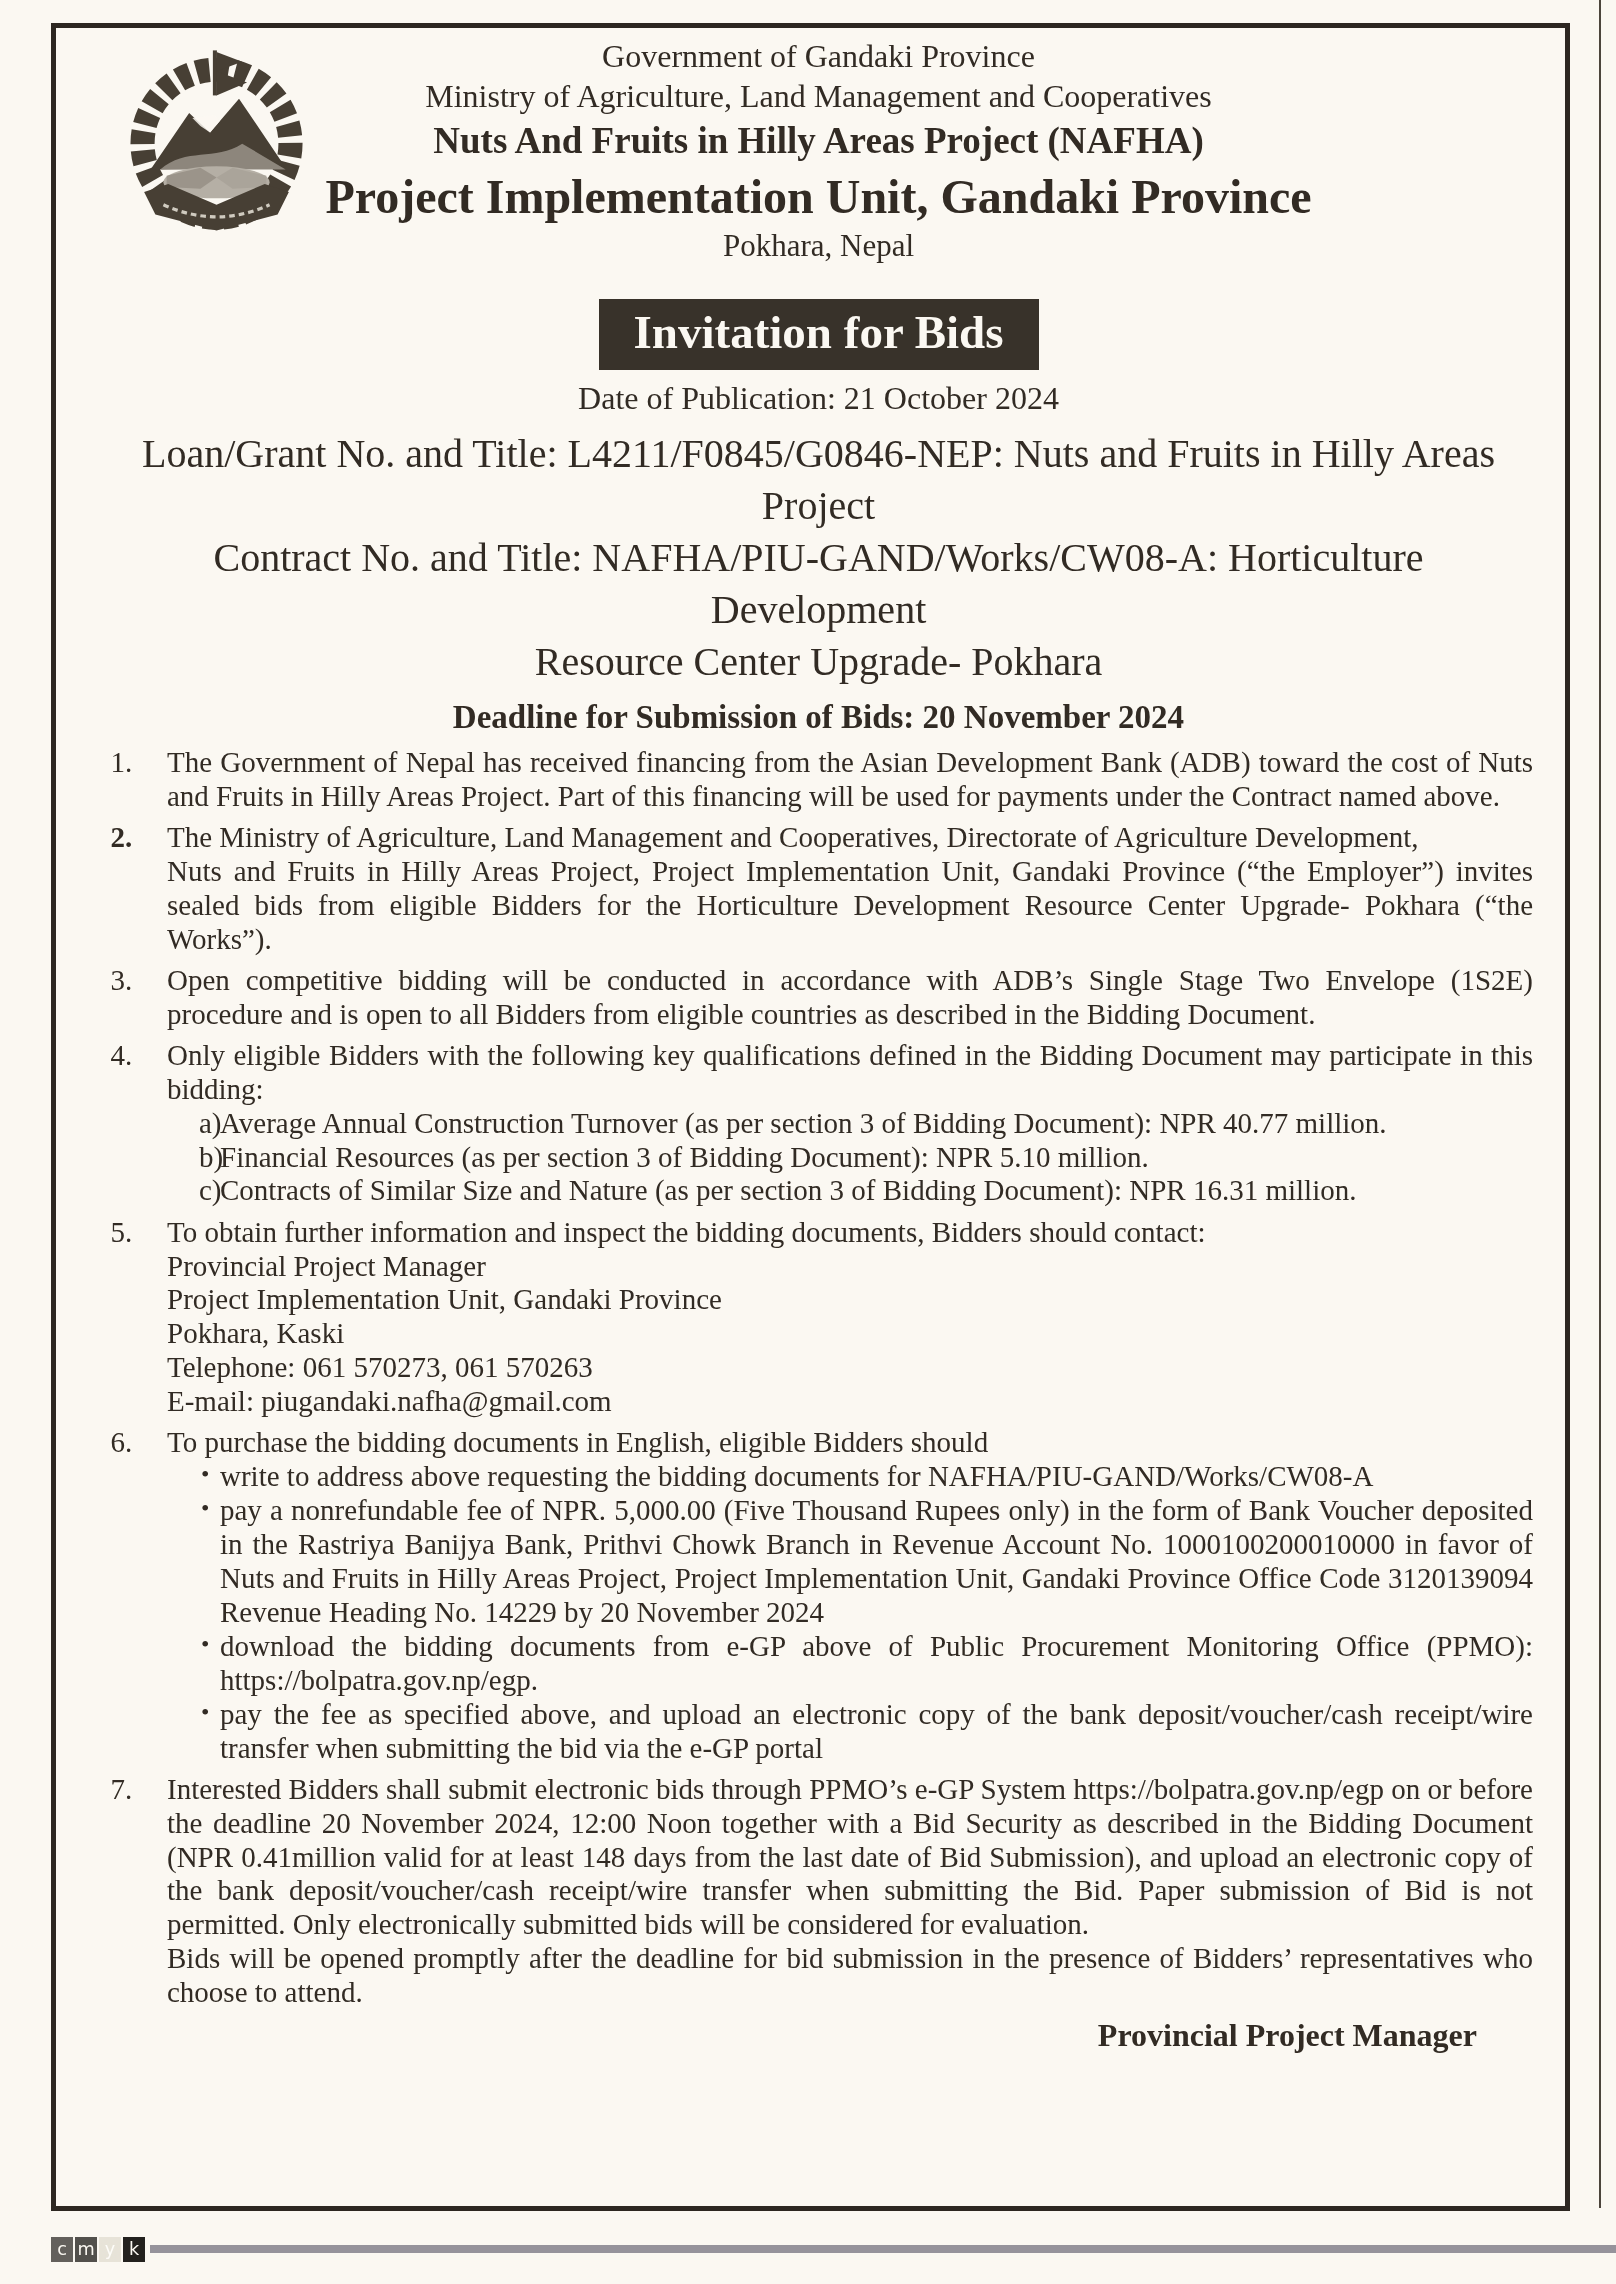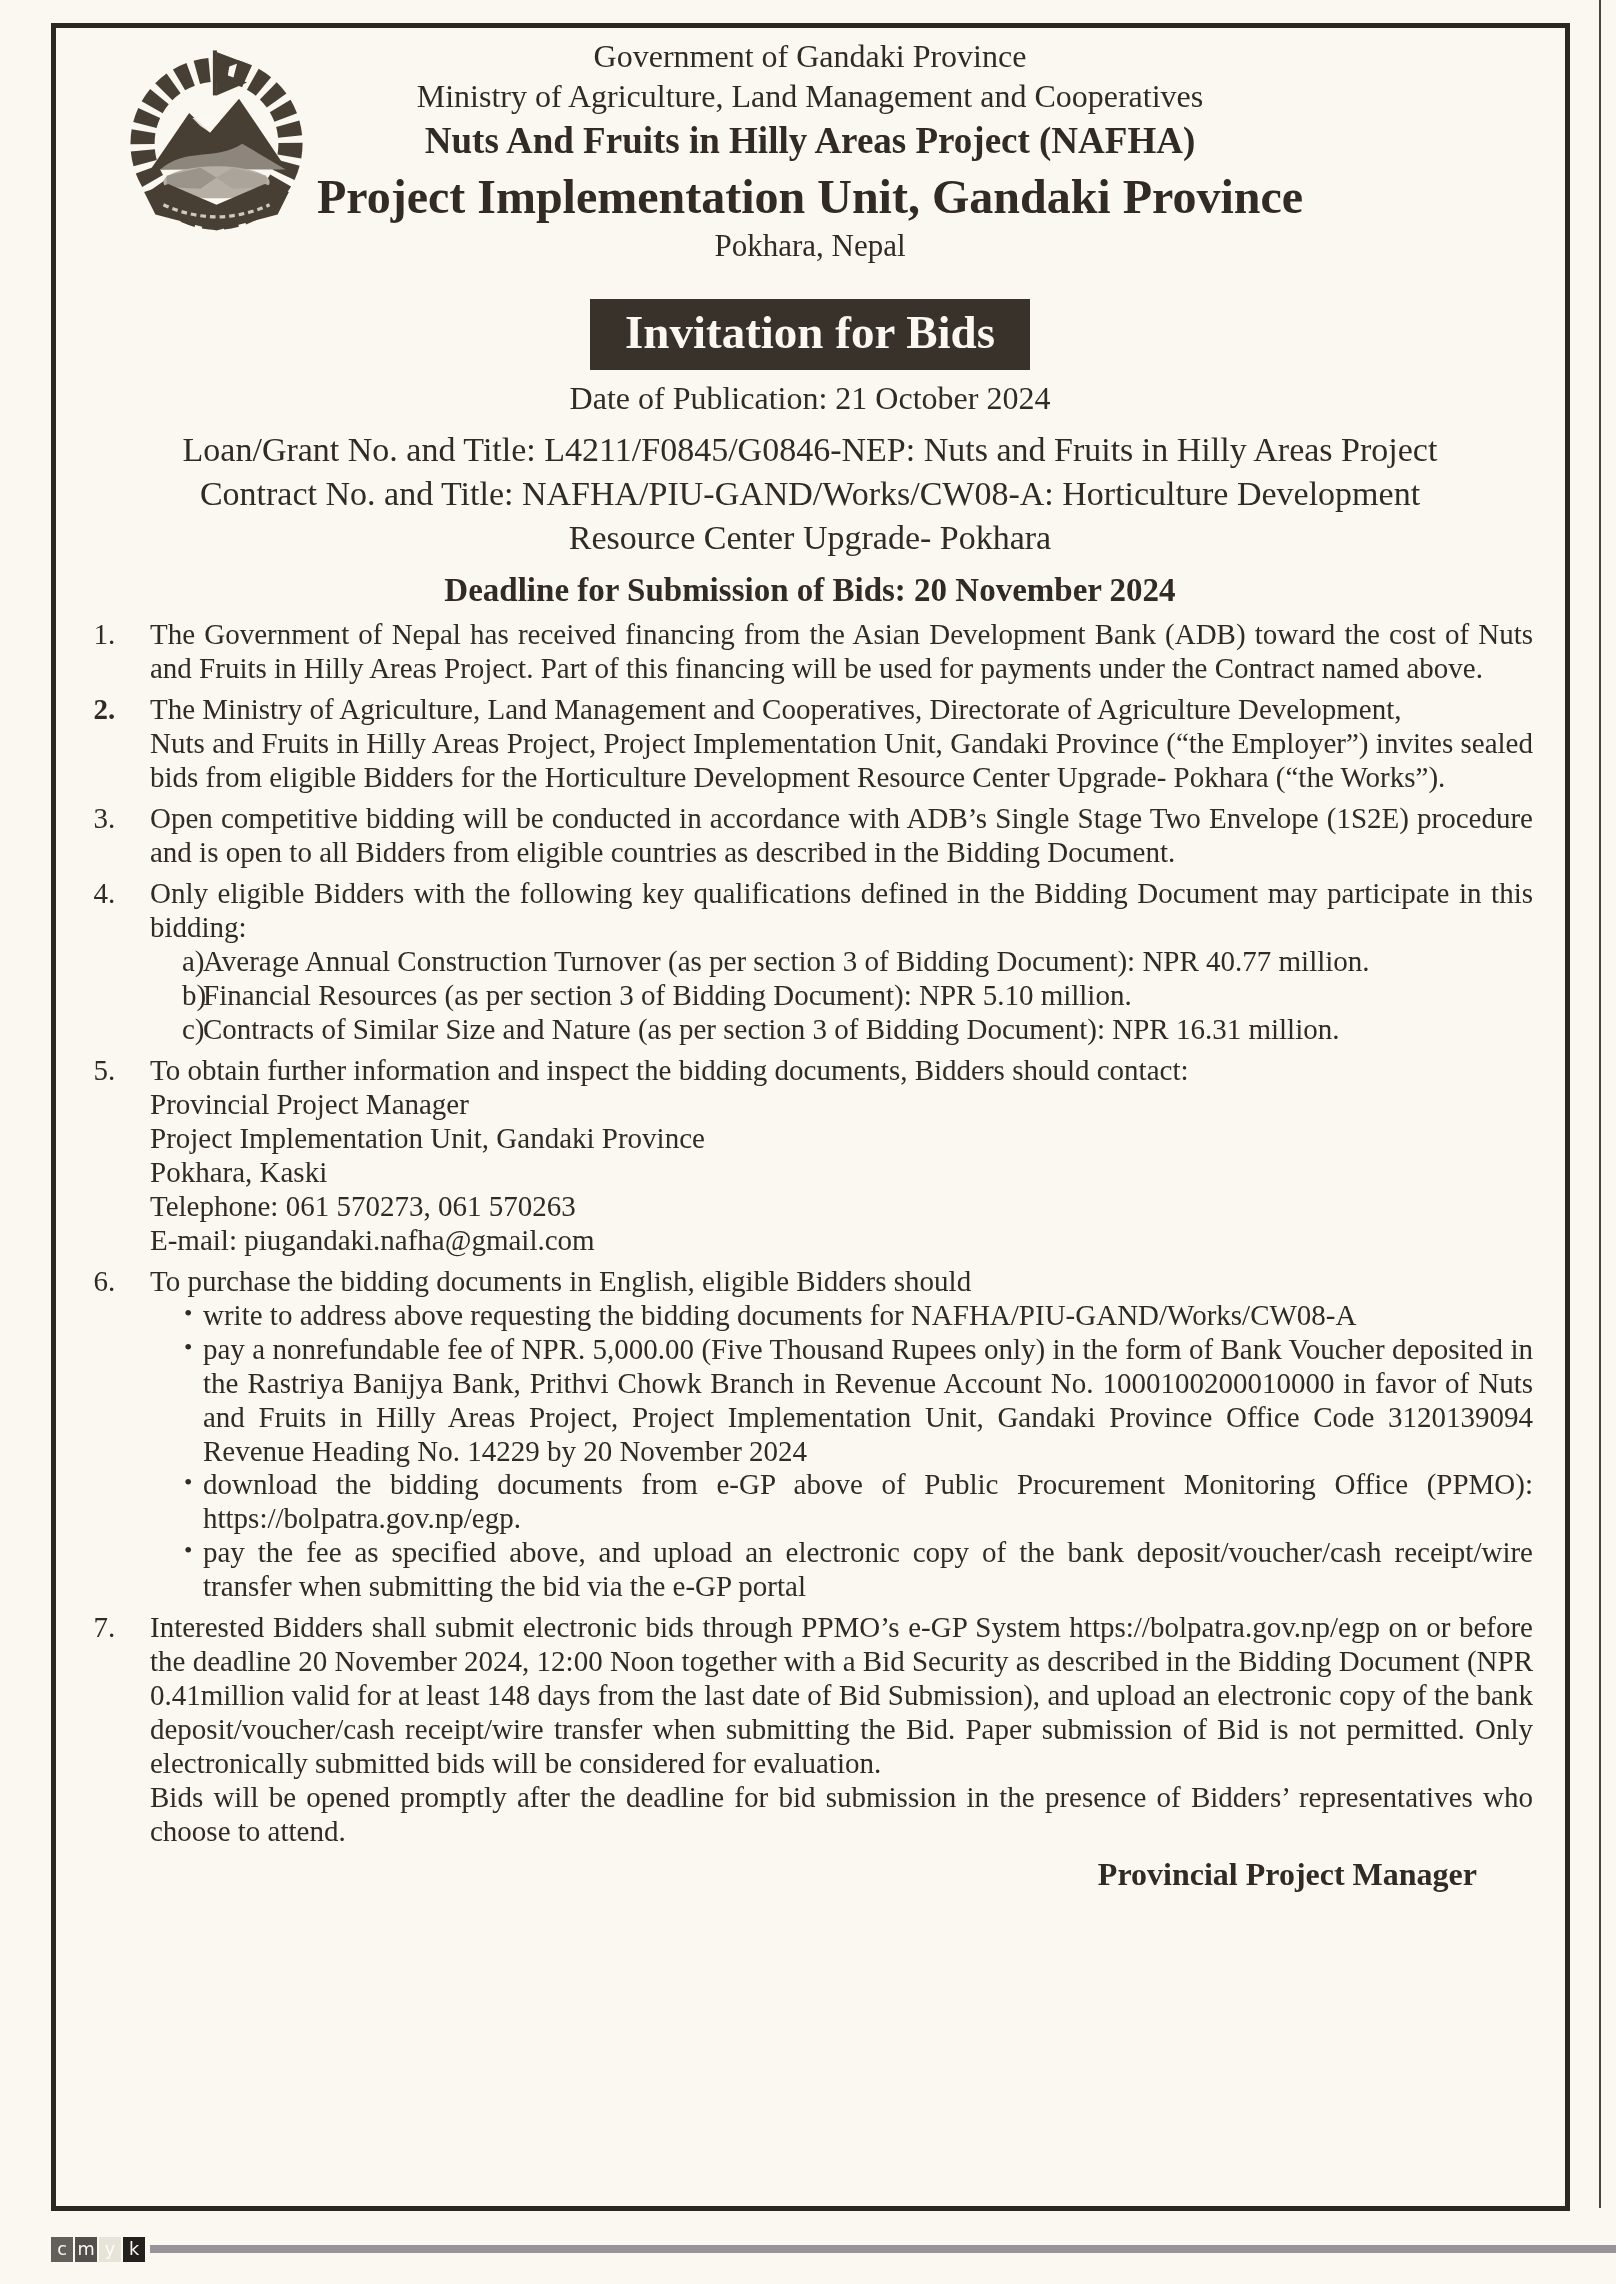--- a/index.html
+++ b/index.html
@@ -14,39 +14,39 @@
   .edge-rule {
     position: absolute; top: 0; left: 1599px;
     width: 2.4px; height: 2208px;
     background: #4c453c;
   }
   .doc {
     position: absolute; left: 51px; top: 22.6px;
     width: 1519px; height: 2188px;
     border: 5.6px solid #2d2721;
     background: #fbf8f2;
-    padding: 8px 32px 0 31px;
+    padding: 8px 32px 0 48px;
     overflow: hidden;
   }
   .emblem { position: absolute; left: 64px; top: 19.3px; width: 193px; height: 203px; }
   .c { text-align: center; }
   .hdr-line   { font-size: 32px; line-height: 1.25; }
   .hdr-proj   { font-size: 37px; line-height: 1.3; font-weight: bold; margin-top: 1.6px; }
   .hdr-unit   { font-size: 48px; line-height: 1.25; font-weight: bold; margin-top: 1.6px; }
   .hdr-loc    { font-size: 31px; line-height: 1.25; }
   .banner-wrap { text-align: center; margin-top: 6.4px; }
   .banner {
     display: inline-block;
     background: #38322a; color: #fbf8f2;
     font-size: 47px; font-weight: bold; line-height: 1.2;
     padding: 4.8px 35px 9.7px 35px;
     margin-top: 27px;
   }
   .pub   { font-size: 32px; margin-top: 9.7px; }
-  .loan  { font-size: 34px; line-height: 1.3; margin-top: 11.3px; text-align: center; }
+  .loan  { font-size: 40px; line-height: 1.3; margin-top: 11.3px; text-align: center; }
   .deadline { font-size: 33px; font-weight: bold; margin-top: 11.3px; }
   .items { margin-top: 9.7px; font-size: 29px; line-height: 1.17; }
   .item  { display: flex; margin-bottom: 7.2px; }
   .item .num { flex: none; width: 63px; padding-left: 6.4px; }
   .item .num.bold { font-weight: bold; }
   .item .body { flex: 1; min-width: 0; }
   .just { text-align: justify; }
   .sub-row { display: flex; }
   .sub-row .letter { flex: none; width: 53px; padding-left: 32px; }
   .sub-row .sub-text { flex: 1; }

